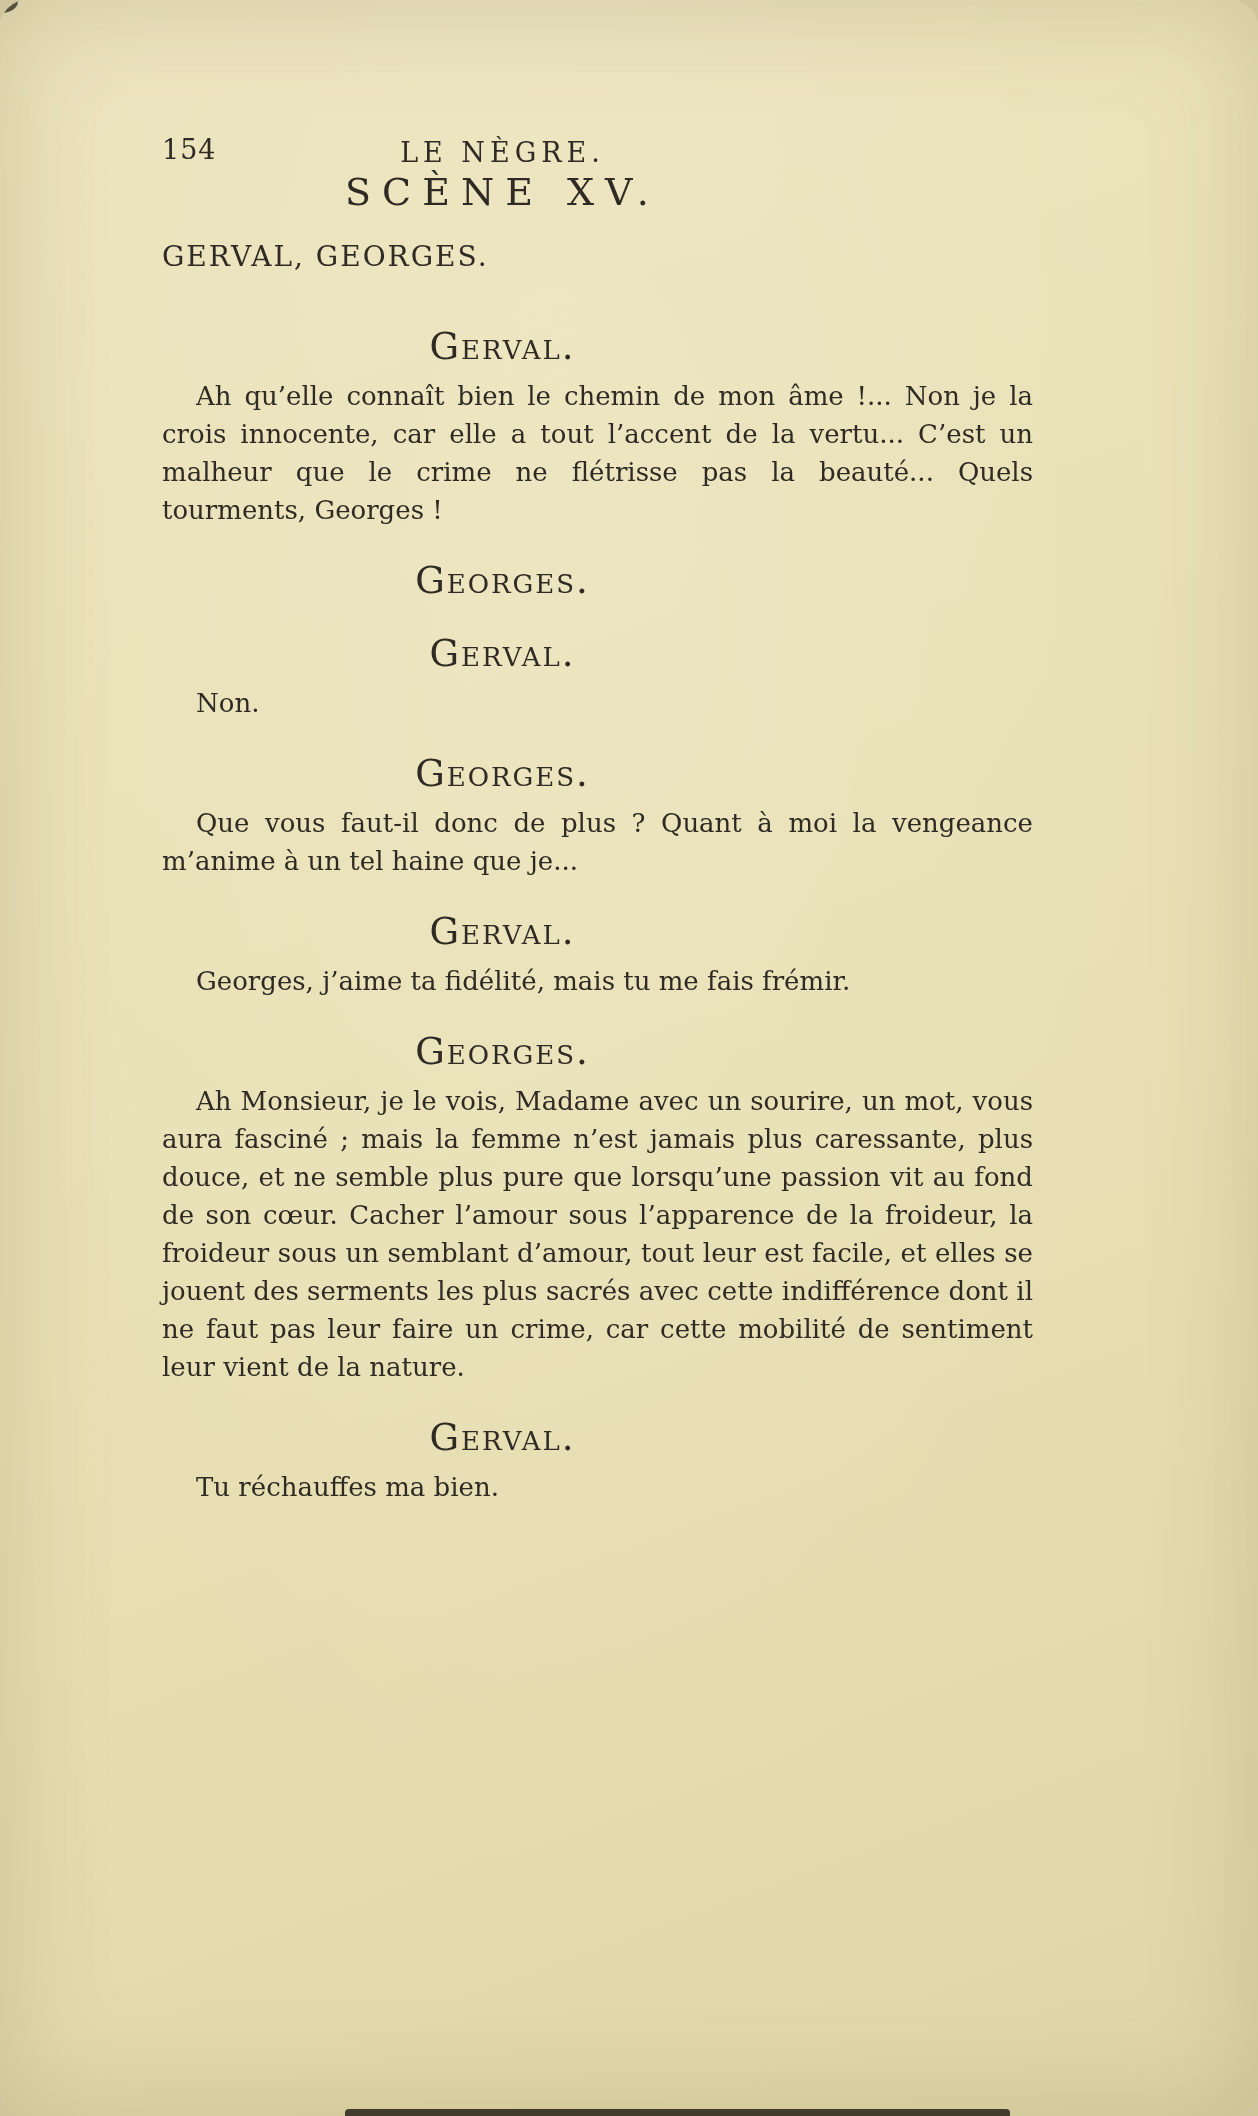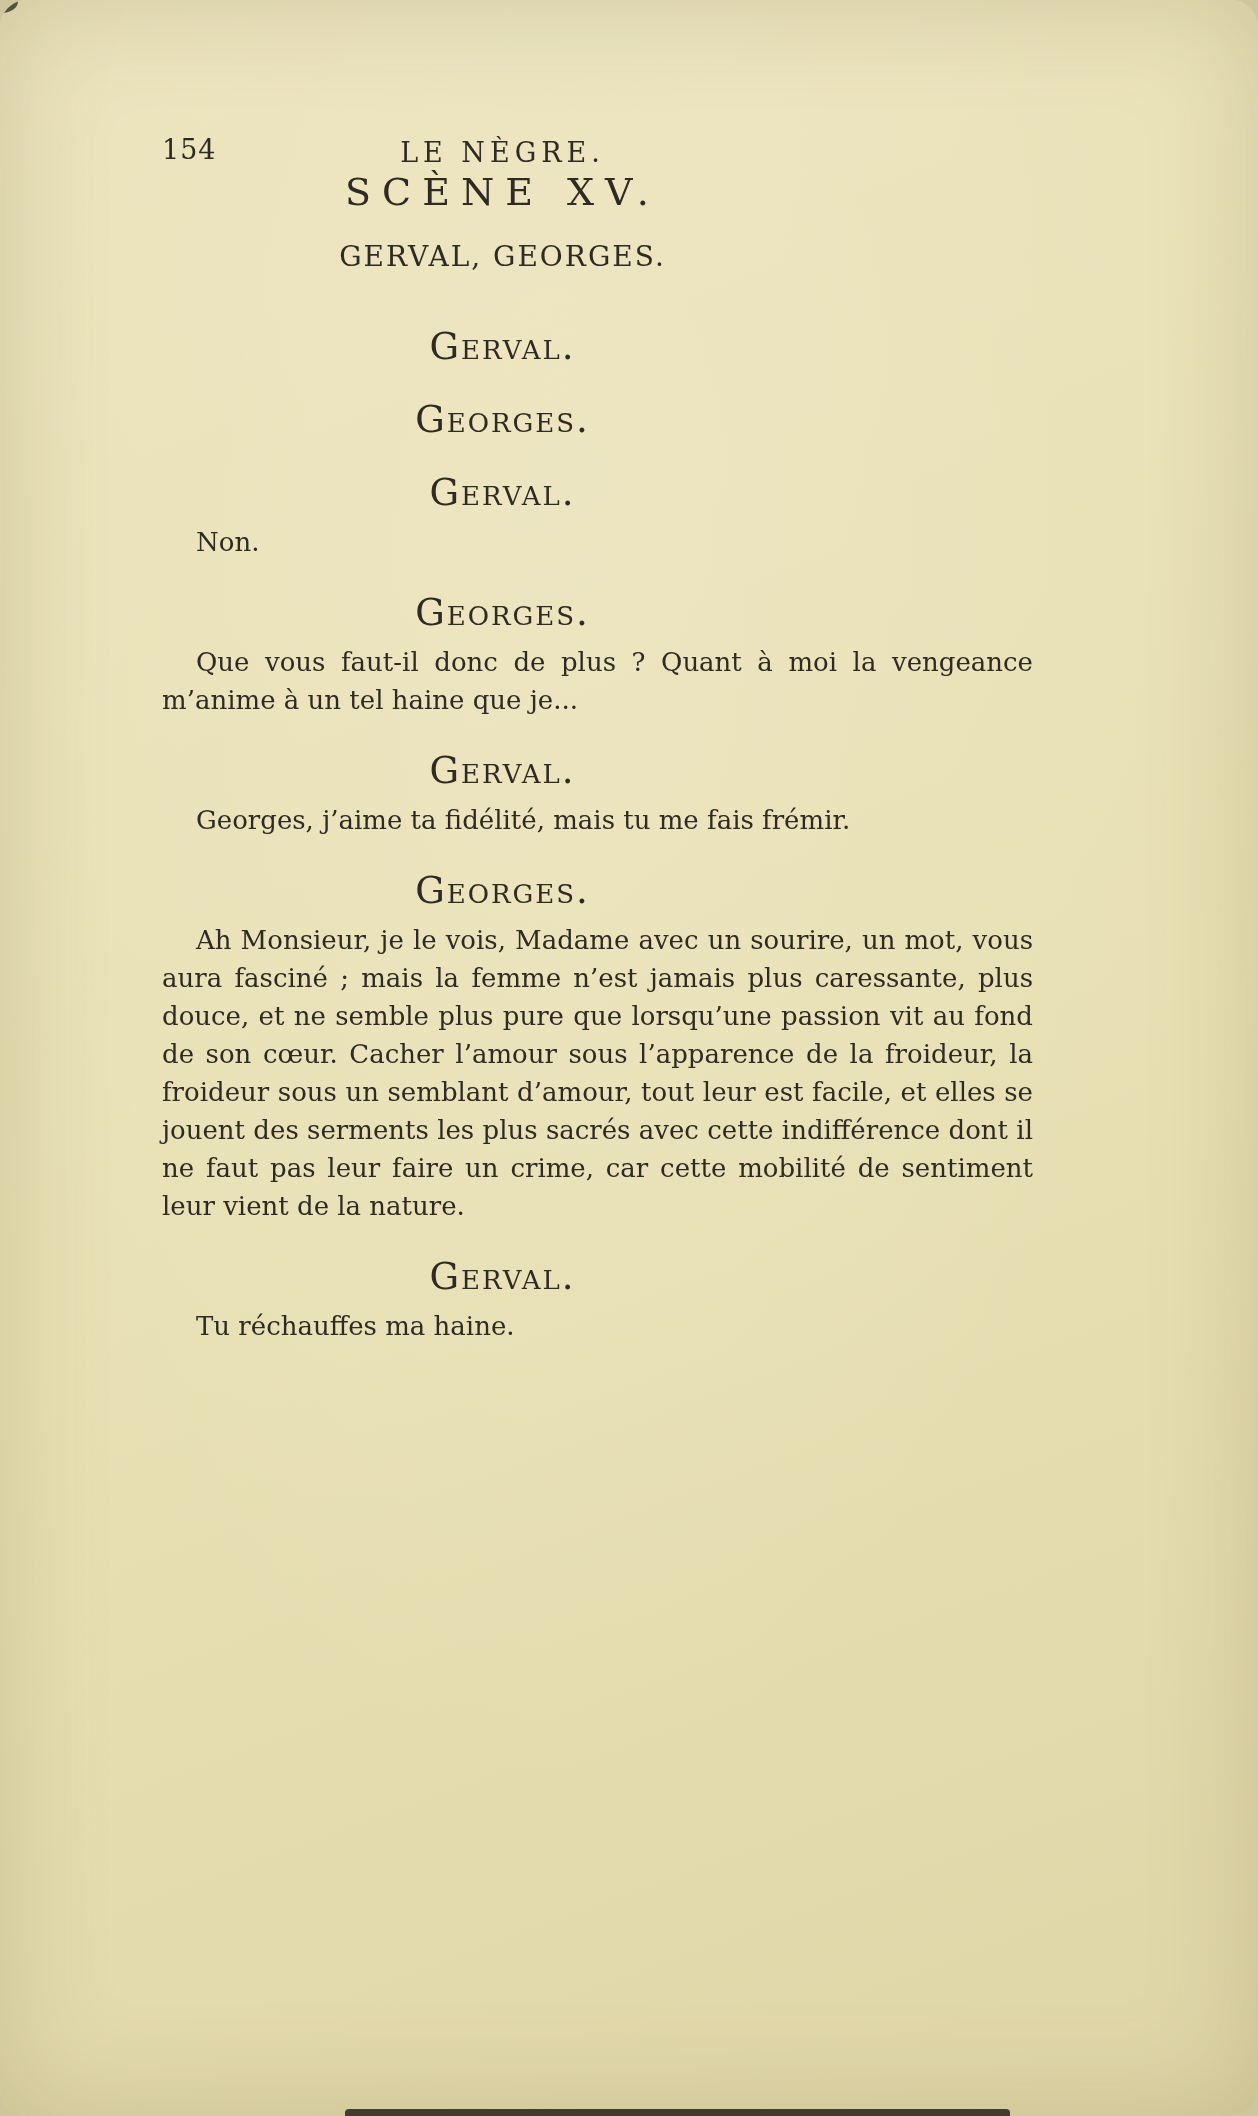--- a/index.html
+++ b/index.html
@@ -51,21 +51,20 @@
   .scene-title {
     margin-right: 190px;
     text-align: center;
     font-size: 38px;
     font-weight: normal;
     letter-spacing: 11px;
   }
   .scene-characters {
     margin-top: 26px;
     margin-right: 190px;
-    text-align: center;
     font-size: 28px;
     font-weight: normal;
     letter-spacing: 2px;
   }
 
   
   .dialogue { display: block; }
 
   .entry .speaker {
     margin-top: 30px;
@@ -115,20 +114,21 @@
     <span class="running-title">LE NÈGRE.</span>
   </header>
 
   <h1 class="scene-title">SCÈNE XV.</h1>
 
   <h2 class="scene-characters">GERVAL, GEORGES.</h2>
 
   <section class="dialogue">
   <div class="entry">
     <div class="speaker">Gerval.</div>
+    <p class="speech">Ah qu’elle connaît bien le chemin de mon âme !... Non je la crois innocente, car elle a tout l’accent de la vertu... C’est un malheur que le crime ne flétrisse pas la beauté... Quels tourments, Georges !</p>
   </div>
 
   <div class="entry">
     <div class="speaker">Georges.</div>
   </div>
 
   <div class="entry">
     <div class="speaker">Gerval.</div>
     <p class="speech">Non.</p>
   </div>
@@ -143,20 +143,20 @@
     <p class="speech">Georges, j’aime ta fidélité, mais tu me fais frémir.</p>
   </div>
 
   <div class="entry">
     <div class="speaker">Georges.</div>
     <p class="speech">Ah Monsieur, je le vois, Madame avec un sourire, un mot, vous aura fasciné ; mais la femme n’est jamais plus caressante, plus douce, et ne semble plus pure que lorsqu’une passion vit au fond de son cœur. Cacher l’amour sous l’apparence de la froideur, la froideur sous un semblant d’amour, tout leur est facile, et elles se jouent des serments les plus sacrés avec cette indifférence dont il ne faut pas leur faire un crime, car cette mobilité de sentiment leur vient de la nature.</p>
   </div>
 
   <div class="entry">
     <div class="speaker">Gerval.</div>
-    <p class="speech">Tu réchauffes ma haine.</p>
+    <p class="speech">Tu réchauffes ma bien.</p>
   </div>
 </section>
 
   <div class="artifact-top-left"></div>
   <div class="artifact-bottom"></div>
 
 </main>
 
 </body></html>

